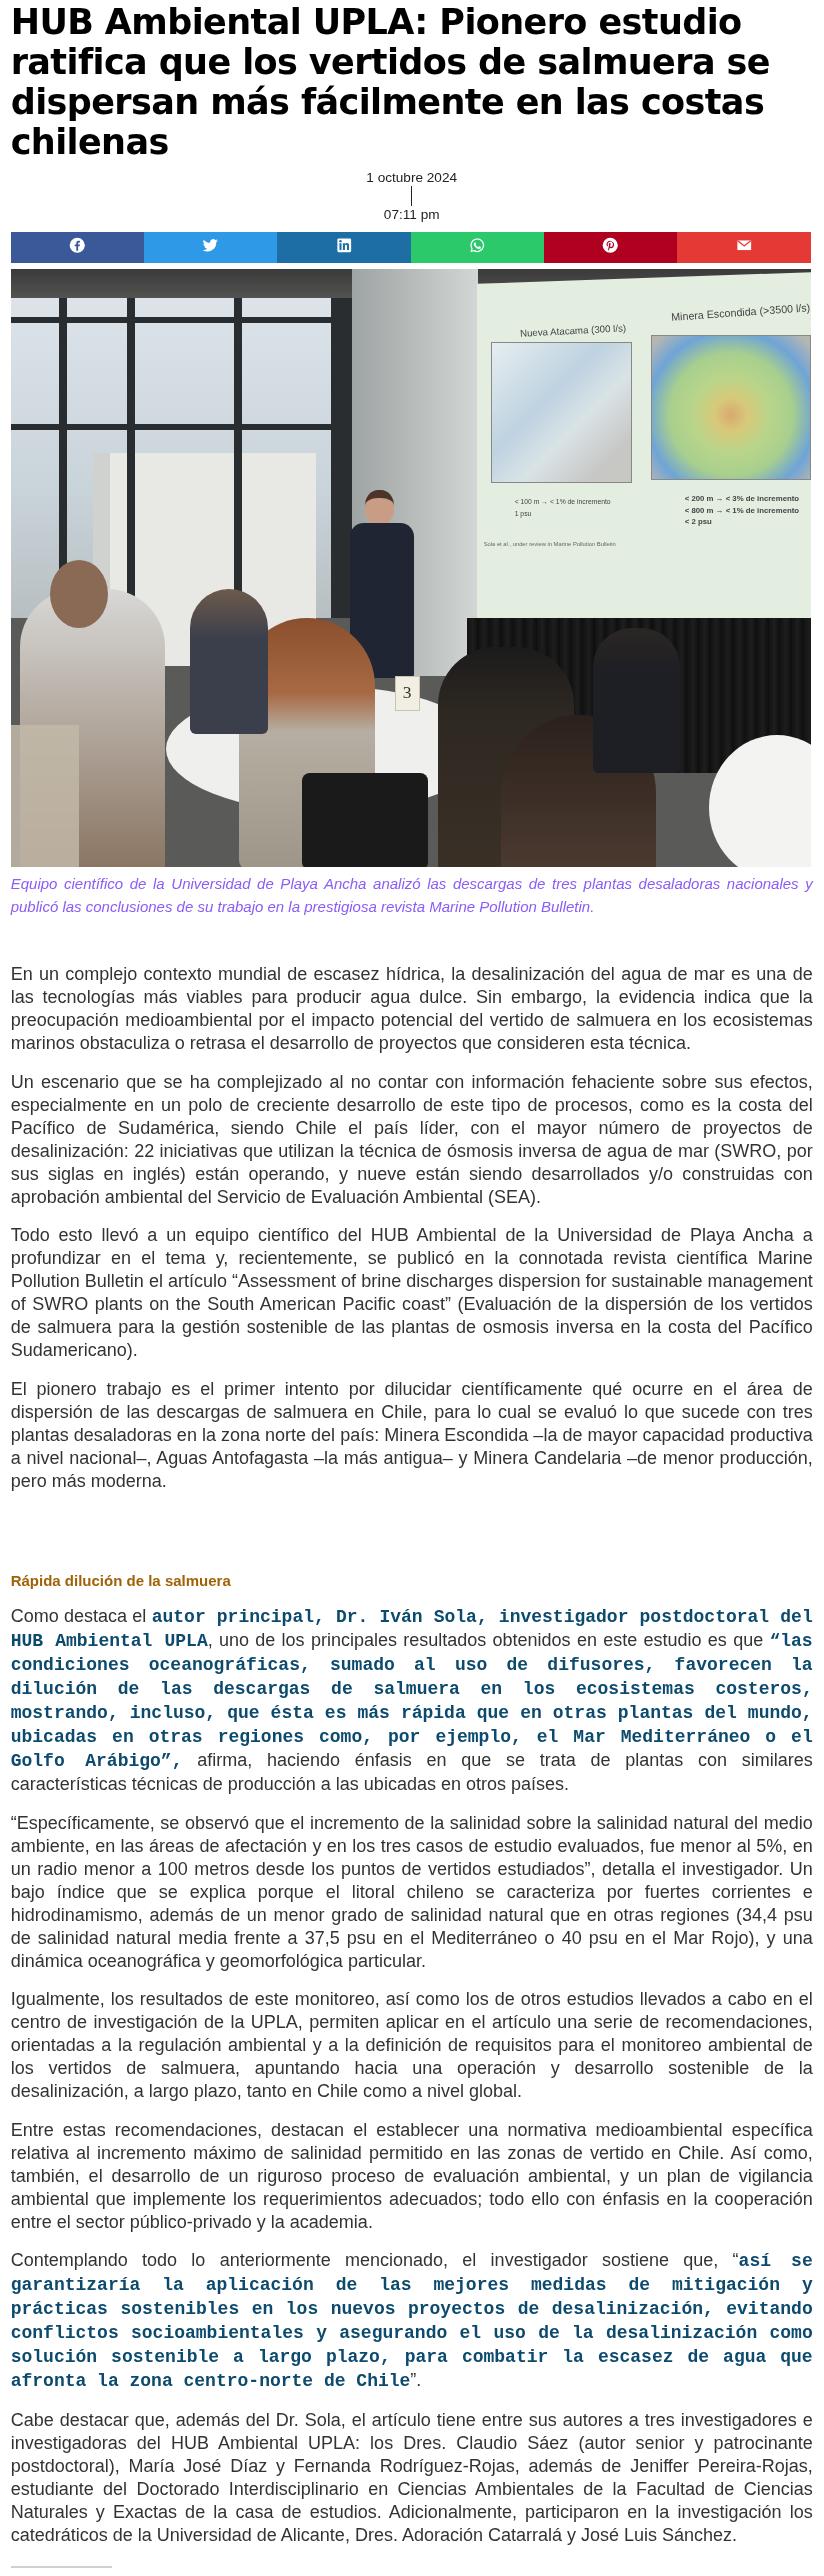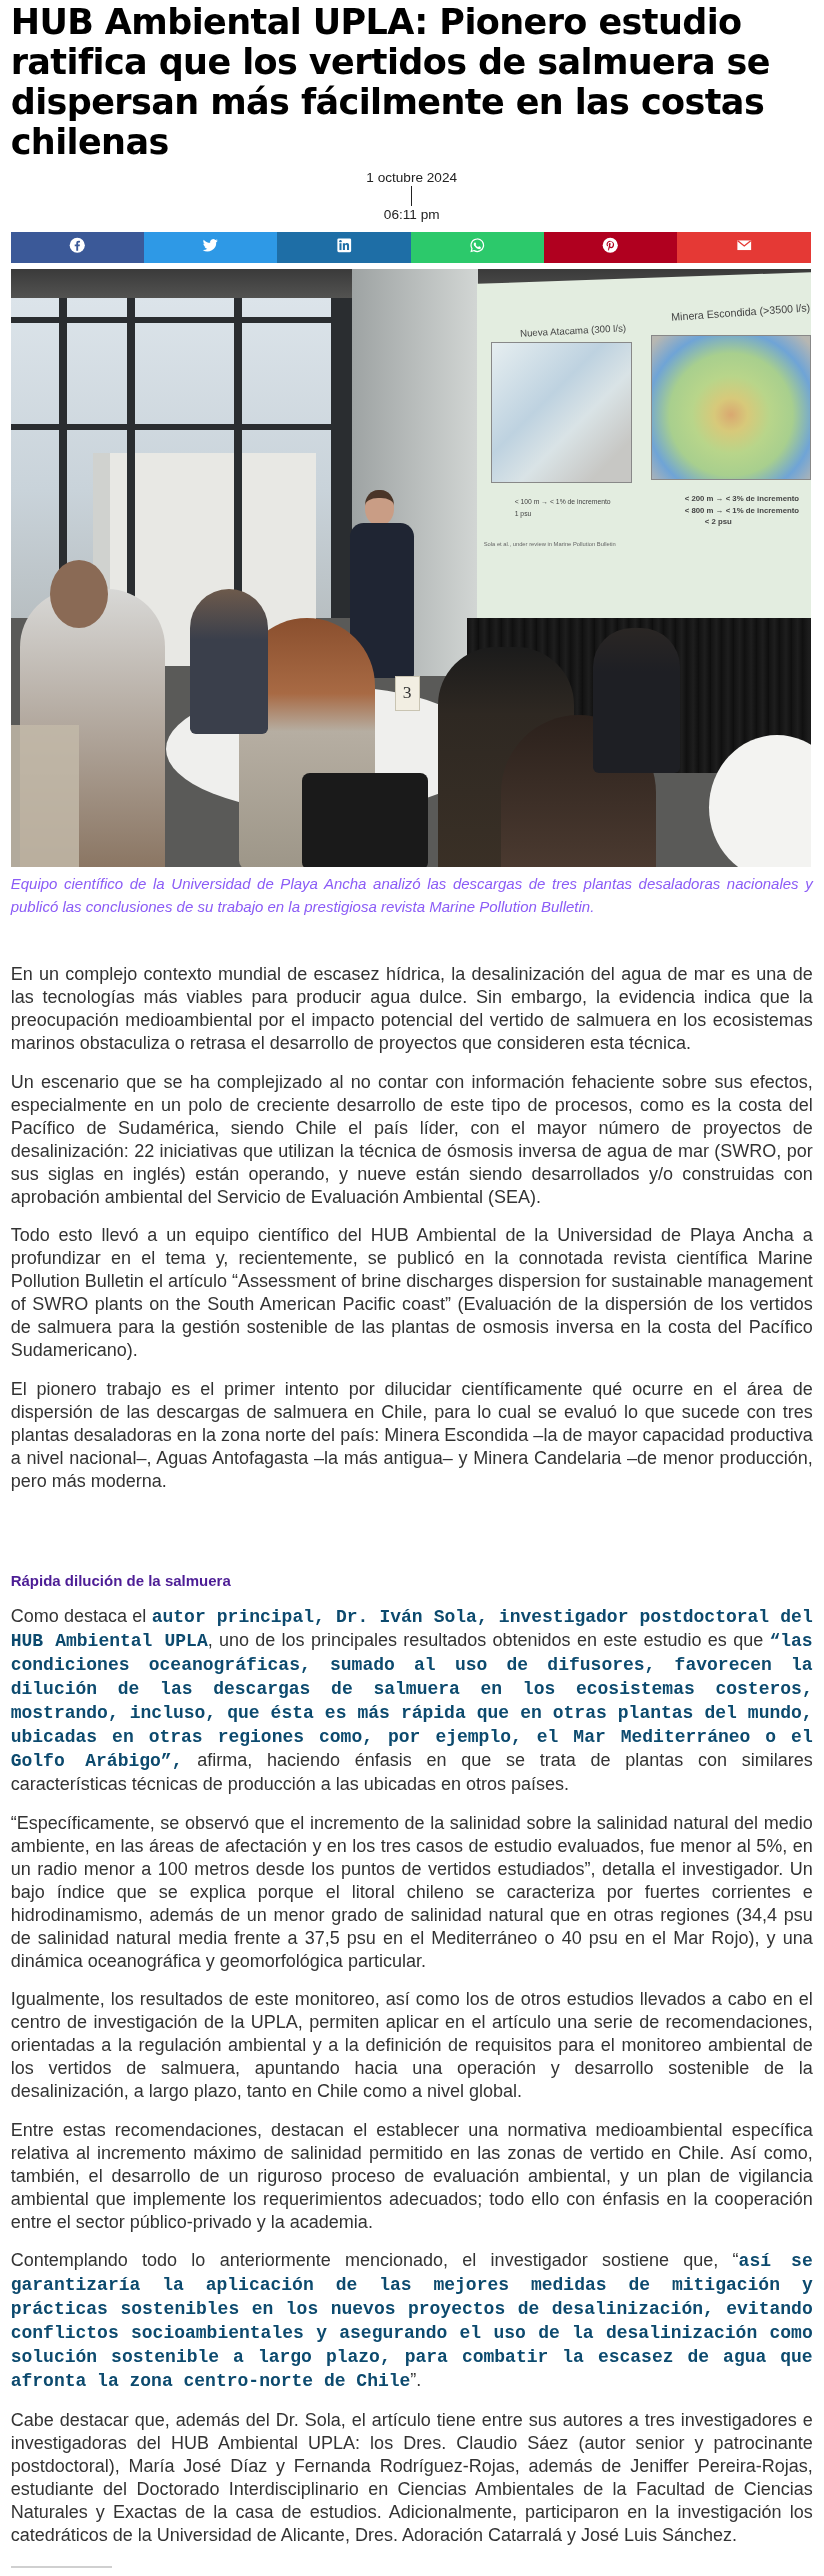--- a/index.html
+++ b/index.html
@@ -17,36 +17,36 @@
   .share .btn { flex: 1; display: flex; align-items: center; justify-content: center; cursor: pointer; }
   .share .btn svg { width: 16.5px; height: 16.5px; fill: #ffffff; }
 
   .photo { position: relative; margin-top: 5.8px; width: 800px; height: 598px; overflow: hidden; background: #5a5a58; }
   .caption { margin: 5.8px 0 0 0; font-style: italic; font-size: 15px; line-height: 23px; color: #8b5cf6;
              text-align: justify; }
 
   .body { position: absolute; left: 10.7px; width: 802px; }
   .body p { margin: 0 0 15.5px 0; font-size: 18px; line-height: 23px; text-align: justify; color: #333; }
   .body p b { font-weight: bold; color: #0c4a6e; font-family: Liberation Mono, monospace; }
-  .body h3 { margin: 0 0 13.6px 0; font-size: 15px; line-height: 23px; font-weight: bold; color: #4c1d95; }
+  .body h3 { margin: 0 0 13.6px 0; font-size: 15px; line-height: 23px; font-weight: bold; color: #a16207; }
   .divider { position: absolute; left: 10.7px; top: 2566px; width: 101px; height: 1.9px; background: #d0d0d0; }
 
   
   .ph { position: absolute; }
   .slide-text { position: absolute; font-family: "Liberation Sans", sans-serif; color: #444; white-space: nowrap; }
 </style>
 </head>
 <body>
 
 <div class="wrap">
   <h1 class="title">HUB Ambiental UPLA: Pionero estudio ratifica que los vertidos de salmuera se dispersan más fácilmente en las costas chilenas</h1>
   <div class="meta">
     <span>1 octubre 2024</span>
     <span class="sep"></span>
-    <span>06:11 pm</span>
+    <span>07:11 pm</span>
   </div>
 
   <div class="share">
     <div class="btn" style="background:#3b5998">
       <span>
         <svg viewBox="0 0 24 24">
             <circle cx="12" cy="12" r="11"></circle>
             <path d="M13.3 20v-6.5h2.2l.4-2.6h-2.6V9.3c0-.8.3-1.3 1.4-1.3H16V5.7c-.3 0-1.1-.1-2-.1-2.1 0-3.4 1.2-3.4 3.5v1.8H8.3v2.6h2.3V20z" fill="#3b5998"></path>
           </svg>
       </span>
@@ -106,21 +106,21 @@
 
     <div class="ph" style="left:466px;top:9.7px;width:335px;height:349px;background:#e3ede0;transform:skewY(-2deg);"></div>
     <div class="ph" style="left:480px;top:73px;width:141px;height:141px;background:linear-gradient(135deg,#e6eef0 0%,#bed2e0 40%,#d9e3e6 60%,#c7c7c4 85%);border:1px solid #888;"></div>
     <div class="ph" style="left:640px;top:66px;width:160px;height:145px;background:radial-gradient(ellipse at 50% 55%,#d9a870 0%,#d7c97a 15%,#b8d58a 35%,#a8cf8e 55%,#6fa4d6 75%,#b7b7b2 95%);border:1px solid #888;"></div>
     <div class="slide-text" style="left:509px;top:56px;font-size:9.7px;transform:rotate(-3deg);">Nueva Atacama (300 l/s)</div>
     <div class="slide-text" style="left:660px;top:37px;font-size:10.7px;transform:rotate(-4deg);">Minera Escondida (&gt;3500 l/s)</div>
     <div class="slide-text" style="left:504px;top:229px;font-size:6.8px;">&lt; 100 m → &lt; 1% de incremento</div>
     <div class="slide-text" style="left:504px;top:241px;font-size:6.8px;">1 psu</div>
     <div class="slide-text" style="left:674px;top:225px;font-size:7.8px;font-weight:bold;">&lt; 200 m → &lt; 3% de incremento</div>
     <div class="slide-text" style="left:674px;top:237px;font-size:7.8px;font-weight:bold;">&lt; 800 m → &lt; 1% de incremento</div>
-    <div class="slide-text" style="left:694px;top:248px;font-size:7.8px;font-weight:bold;">&lt; 2 psu</div>
+    <div class="slide-text" style="left:674px;top:248px;font-size:7.8px;font-weight:bold;">&lt; 2 psu</div>
     <div class="slide-text" style="left:473px;top:272px;font-size:5.8px;color:#666;">Sola et al., under review in Marine Pollution Bulletin</div>
 
     <div class="ph" style="left:456px;top:349px;width:344px;height:155px;background:repeating-linear-gradient(90deg,#121212 0,#1e1e1e 5.8px,#0e0e0e 11.6px);"></div>
 
     <div class="ph" style="left:354px;top:221px;width:29px;height:35px;border-radius:45%;background:#c99d85;border-top:8.7px solid #4a3528;"></div>
     <div class="ph" style="left:339px;top:254px;width:64px;height:155px;border-radius:13.6px 13.6px 3.9px 3.9px;background:#1f2533;"></div>
 
     <div class="ph" style="left:155px;top:417px;width:320px;height:126px;border-radius:50%;background:#efefed;"></div>
     <div class="ph" style="left:698px;top:466px;width:136px;height:145px;border-radius:50%;background:#f3f3f1;"></div>
     <div class="ph" style="left:384px;top:407px;width:25px;height:35px;background:#f2eee2;border:1.9px solid #c9c4b2;font-family:'Liberation Serif',serif;font-size:17.5px;text-align:center;line-height:31px;color:#333;">3</div>

